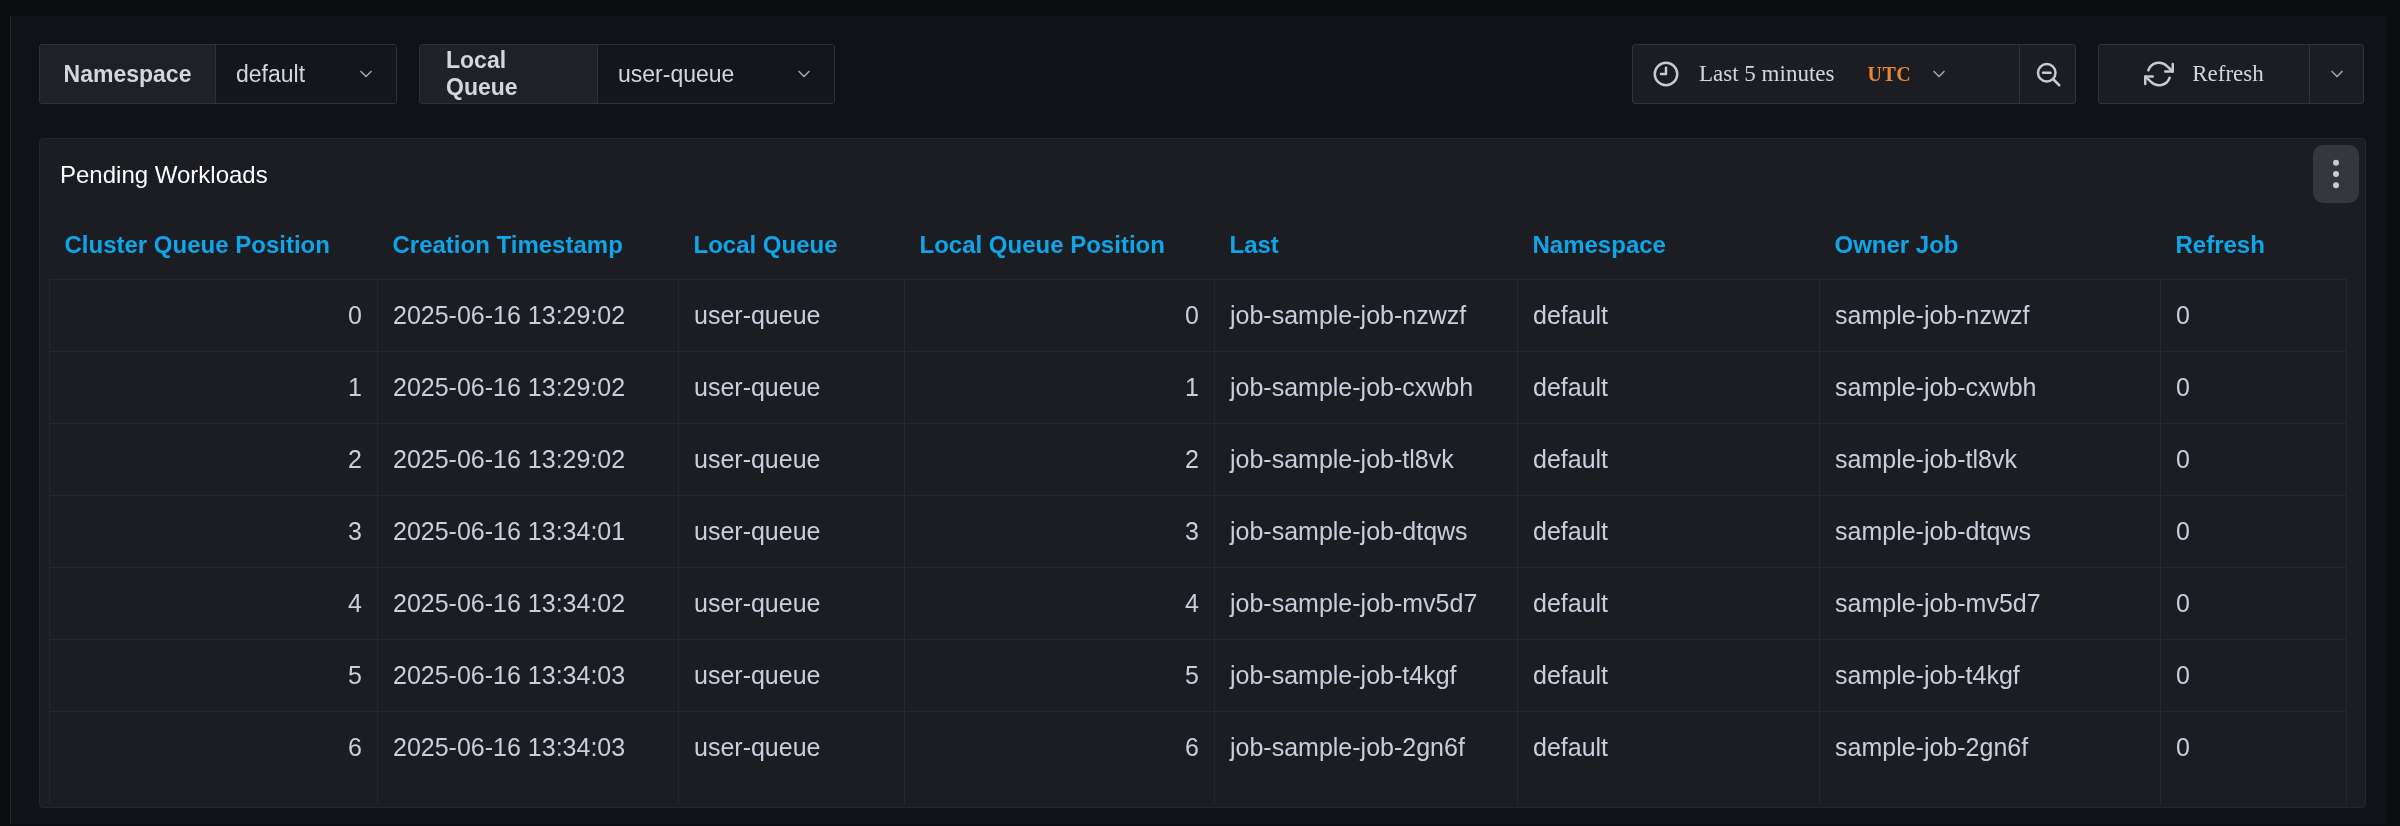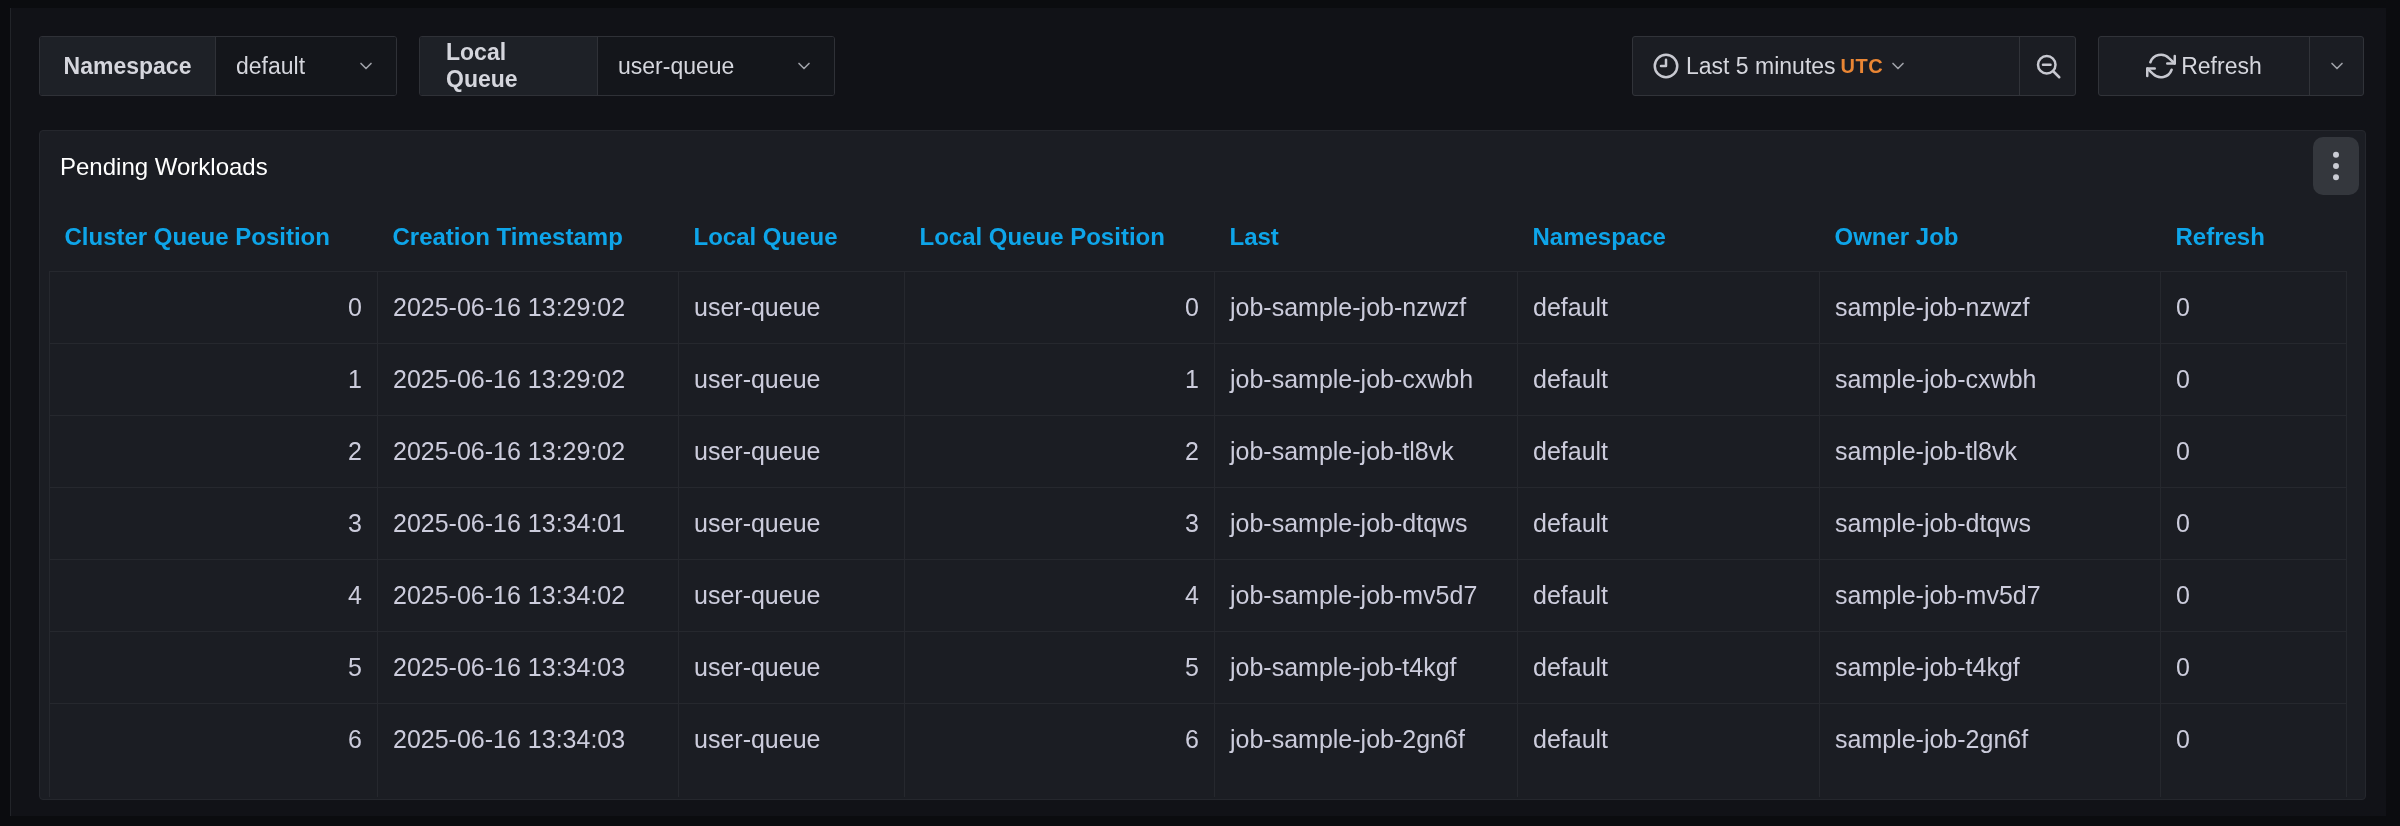--- a/index.html
+++ b/index.html
@@ -6,21 +6,21 @@
   html, body { width: 2400px; height: 826px; }
   body {
     background: #0b0c0f;
     font-family: "Liberation Sans", sans-serif;
     position: relative;
     overflow: hidden;
     color: #ccccdc;
   }
   .dashboard {
     position: absolute;
-    left: 10px; top: 8px;
+    left: 10px; top: 16px;
     width: 2376px; height: 808px;
     background: #111217;
     border-left: 1px solid #222429;
   }
 
   
   .toolbar {
     position: absolute;
     left: 28px; top: 28px; right: 22px;
     height: 60px;
@@ -68,30 +68,30 @@
     border: 1px solid #313339;
     border-radius: 3px;
     background: #1b1d23;
     overflow: hidden;
   }
   .tbtn {
     display: flex; align-items: center; justify-content: center;
     background: transparent;
     border: none;
     color: #d5d6dd;
-    font-family: Liberation Sans, sans-serif;
+    font-family: Liberation Serif, serif;
     font-size: 23px; font-weight: 500;
     cursor: pointer;
-    gap: 5px;
+    gap: 18px;
   }
   .time-btn  { width: 386px; justify-content: flex-start; padding: 0 18px; }
   .zoom-btn  { width: 56px;  border-left: 1px solid #313339; }
   .refresh-btn { width: 210px; text-align: center; }
   .caret-btn { width: 54px; border-left: 1px solid #313339; }
-  .utc-badge { font-size: 20px; font-weight: 700; letter-spacing: 0.5px; }
+  .utc-badge { font-size: 20px; font-weight: 700; letter-spacing: 0.5px; margin-left: 15px; }
 
   svg.icon { display: block; }
   .stroke { fill: none; stroke: #c7c8d0; stroke-width: 2; stroke-linecap: round; stroke-linejoin: round; }
 
   
   .panel {
     position: absolute;
     left: 28px; top: 122px;
     width: 2327px; height: 670px;
     background: #1b1d23;

